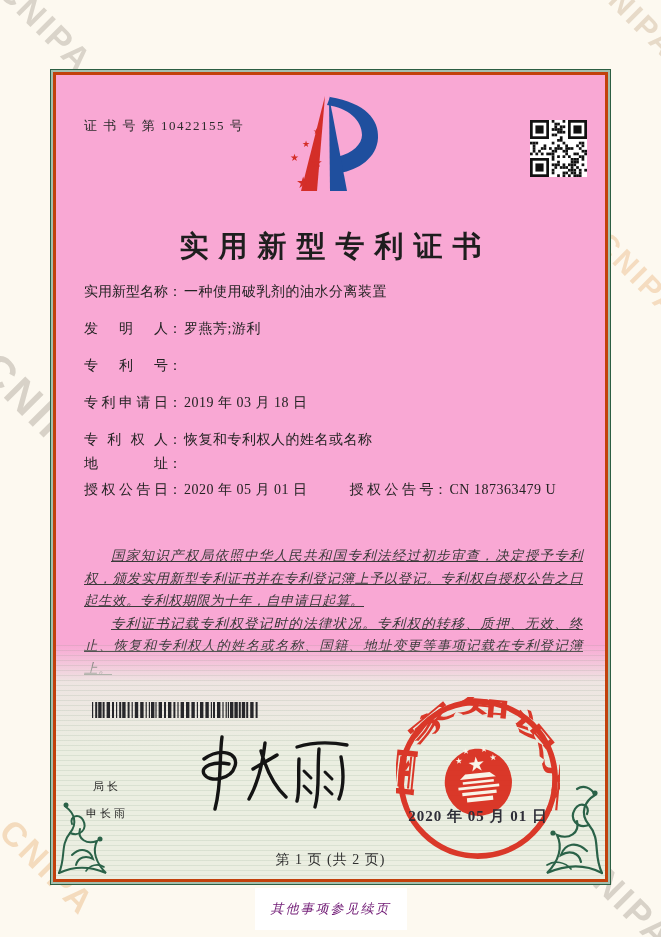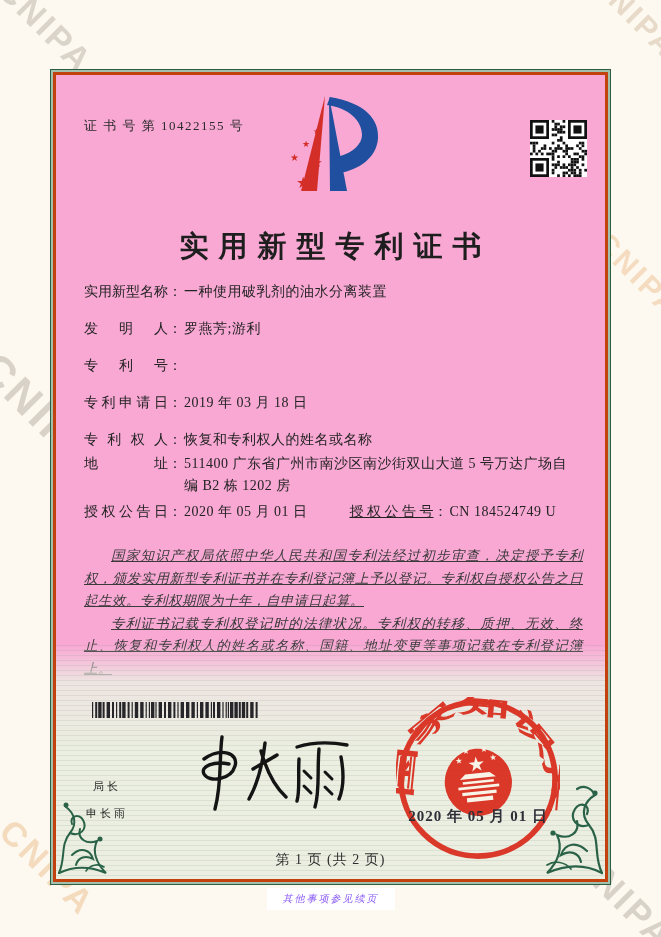--- a/index.html
+++ b/index.html
@@ -44,21 +44,21 @@
   
   .fields{position:absolute; left:28px; right:34px; top:206px;}
   .frow{display:flex; align-items:flex-start; line-height:22px; margin-bottom:15px;
         font-size:14px; color:#232323;}
   .frow.addr{margin-bottom:4px;}
   .frow.gap19{margin-bottom:2px;}
   .flabel{display:inline-block; width:84px; text-align:justify; text-align-last:justify; flex:0 0 84px;}
   .fcolon{flex:0 0 auto; margin-right:2px;}
   .fvalue{letter-spacing:0.5px;}
   .frow .second{margin-left:42px; display:flex;}
-  .frow .second .flabel{width:84px; flex:0 0 84px;text-decoration:underline;}
+  .frow .second .flabel{width:84px; flex:0 0 84px;}
   
   .body-text{
     position:absolute; left:28px; right:22px; top:470px;
     font-size:13.5px; line-height:22.5px; color:#3a3a3a;
     font-style:italic; text-align:justify; letter-spacing:0.5px;
   }
   .body-text p{margin:0; text-indent:2em;text-decoration:underline;}
   
   .bottom-zone{
     position:absolute; left:0; right:0; bottom:0; height:234px;
@@ -76,22 +76,22 @@
     font-size:15px; color:#2e2e38; letter-spacing:1px; font-weight:bold;
   }
   .page-info{position:absolute; left:0; right:0; top:206px; text-align:center;
              font-size:14px; color:#2f2f2f; letter-spacing:1px;}
   .flourish{position:absolute; bottom:0;}
   .flourish-left{left:0;}
   .flourish-right{right:0; transform:scaleX(-1);}
   
   .continuation{
     position:absolute; left:50%; top:888px; transform:translateX(-50%);
-    background:#ffffff; padding:4px 16px; font-size:10px; font-style:italic;
-    color:#8b5cf6; letter-spacing:2px; white-space:nowrap;
+    background:#ffffff; padding:12px 16px; font-size:13px; font-style:italic;
+    color:#701a75; letter-spacing:2px; white-space:nowrap;
   }
 </style>
 </head>
 <body>
 
 <div class="page">
 
   <span class="wm wm-tl">CNIPA</span>
   <span class="wm wm-tr">CNIPA</span>
   <span class="wm wm-mr">CNIPA</span>
@@ -263,30 +263,29 @@
         <span class="fvalue">2019 年 03 月 18 日</span>
       </div>
       <div class="frow gap19">
         <span class="flabel">专利权人</span>
           <span class="fcolon">：</span>
         <span class="fvalue">恢复和专利权人的姓名或名称</span>
       </div>
       <div class="frow addr">
         <span class="flabel">地址</span>
           <span class="fcolon">：</span>
-        <span class="fvalue" style="max-width:402px;">511400 广东省广州市南沙区南沙街双山大道 5 号万达广场自编 B2 栋 1202 房</span>
       </div>
       <div class="frow">
         <span class="flabel">授权公告日</span>
           <span class="fcolon">：</span>
         <span class="fvalue">2020 年 05 月 01 日</span>
         <span class="second">
           <span class="flabel">授权公告号</span>
             <span class="fcolon">：</span>
-          <span class="fvalue">CN 184524749 U</span>
+          <span class="fvalue">CN 187363479 U</span>
         </span>
       </div>
     </div>
 
     <div class="body-text">
       <p>国家知识产权局依照中华人民共和国专利法经过初步审查，决定授予专利权，颁发实用新型专利证书并在专利登记簿上予以登记。专利权自授权公告之日起生效。专利权期限为十年，自申请日起算。</p>
       <p>专利证书记载专利权登记时的法律状况。专利权的转移、质押、无效、终止、恢复和专利权人的姓名或名称、国籍、地址变更等事项记载在专利登记簿上。</p>
     </div>
 
     <div class="bottom-zone">

